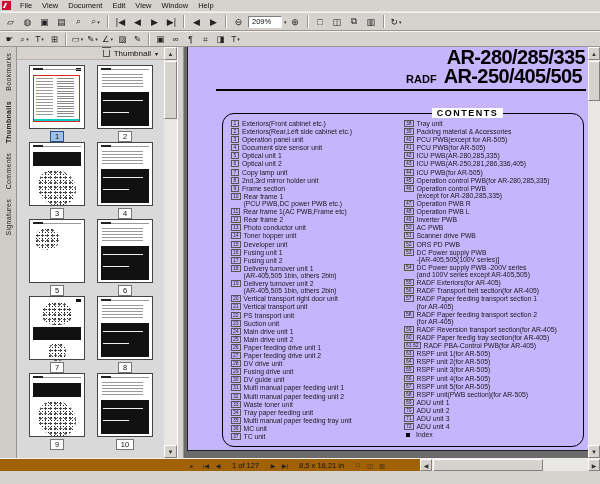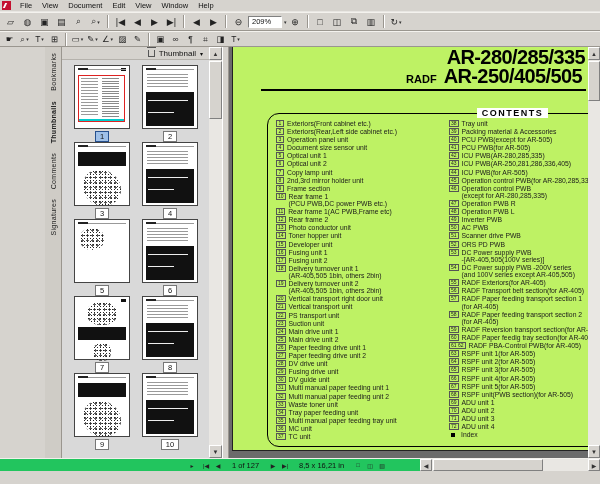--- a/index.html
+++ b/index.html
@@ -27,21 +27,21 @@
   #toolbar2 .tb-btn { height:13px; min-width:13px; font-size:8.5px; }
   .tb-glyph { pointer-events:none; }
   .tb-dd { font-size:5px; color:#333; margin-left:1px; }
   .tb-sep { width:2px; height:13px; border-left:1px solid #9a968f; border-right:1px solid #fff;
             margin:0 3px; }
   .tb-zoombox { height:12px; width:34px; background:#fff; border:1px solid;
                 border-color:#808080 #fff #fff #808080; font-size:7.5px; line-height:10px;
                 padding-left:3px; margin:0 1px; color:#111; }
 
   
-  #main { position:absolute; left:0; top:47px; right:0; height:411px; background:#d6d3ce;margin-left:45px; }
+  #main { position:absolute; left:0; top:47px; right:0; height:411px; background:#d6d3ce; }
 
   
   #tabstrip { position:absolute; left:0; top:0; bottom:0; width:17px; background:#cfccc6;
               border-right:1px solid #9a968f; display:flex; flex-direction:column;
               align-items:center; padding-top:6px; }
   .side-tab { writing-mode:vertical-rl; transform:rotate(180deg); font-size:7px; color:#222;
               margin-bottom:10px; letter-spacing:.3px; }
   .side-tab.active { font-weight:bold; }
 
   
@@ -94,42 +94,42 @@
               border-left:1px solid #fff; border-right:1px solid #9a968f; }
   .sb-btn { position:absolute; left:0; right:0; height:13px; background:#d6d3ce;
             border:1px solid; border-color:#fff #808080 #808080 #fff; font-size:6px;
             display:flex; align-items:center; justify-content:center; color:#333; }
   .sb-thumb { position:absolute; left:0; right:0; background:#d6d3ce; border:1px solid;
               border-color:#fff #808080 #808080 #fff; }
 
   
   #docarea { position:absolute; left:184px; top:0; right:12px; bottom:0; background:#6b6b6b; }
   #docscroll { position:absolute; right:0; top:0; bottom:0; width:12px; }
-  #page { position:absolute; left:3px; top:0; right:0; bottom:7px; background:#bef264;
+  #page { position:absolute; left:3px; top:0; right:0; bottom:7px; background:#c4b5fd;
           border-left:1px solid #222; border-bottom:1px solid #222; padding-top:1px; }
   .pg-title { text-align:right; font-weight:bold; font-size:20px; line-height:19px;
               letter-spacing:-0.6px; padding-right:3px; color:#000; white-space:nowrap; }
   .pg-title-row3 { display:flex; justify-content:flex-end; align-items:baseline; padding-right:3px; }
   .model-label { font-weight:bold; font-size:11px; letter-spacing:0; margin-right:7px; }
   .pg-rule { height:2px; background:#000; margin:3px 2px 0 28px; }
   #contents-box { position:absolute; left:34px; top:66px; width:362px; height:334px;
                   border:1.5px solid #000; border-radius:12px; }
   #contents-title { position:absolute; top:-6px; left:58%; background:#fff; padding:0 5px;
                     font-size:9px; font-weight:bold; letter-spacing:1.5px; color:#000; }
   .toc-col { position:absolute; top:6px; }
   #toc-left  { left:8px;   width:170px; }
   #toc-right { left:181px; width:176px; }
   .toc-row { display:flex; align-items:flex-start; margin-bottom:0.9px; }
   .toc-num { min-width:8px; height:7px; border:1px solid #555; font-size:5px; line-height:5.5px;
              text-align:center; padding:0 1px; margin:0 3px 0 0; color:#222; flex:none; }
   .toc-sq { width:4px; height:4px; background:#000; margin:2px 6px 0 2px; flex:none; }
   .toc-text { font-size:6.8px; line-height:7.2px; color:#1a1a1a; white-space:pre-line; }
 
   
-  #statusbar { position:absolute; left:0; top:458px; right:0; height:13px; background:#22c55e;
+  #statusbar { position:absolute; left:0; top:458px; right:0; height:13px; background:#a16207;
                border-top:1px solid #f2f0ec; font-size:7.5px; color:#111; }
   #status-controls { position:absolute; left:186px; top:0; bottom:0; display:flex;
                      align-items:center; gap:2px; }
   .st-btn { height:11px; min-width:12px; display:inline-flex; align-items:center;
             justify-content:center; font-size:6px; color:#222; border:1px solid transparent; }
   .st-text { padding:0 6px; white-space:nowrap; }
   #hscroll { position:absolute; left:420px; right:0; top:0; bottom:0; background:#e9e7e3; }
   .hs-btn { position:absolute; top:0; bottom:0; width:12px; background:#d6d3ce; border:1px solid;
             border-color:#fff #808080 #808080 #fff; font-size:6px; display:flex;
             align-items:center; justify-content:center; color:#333; }

